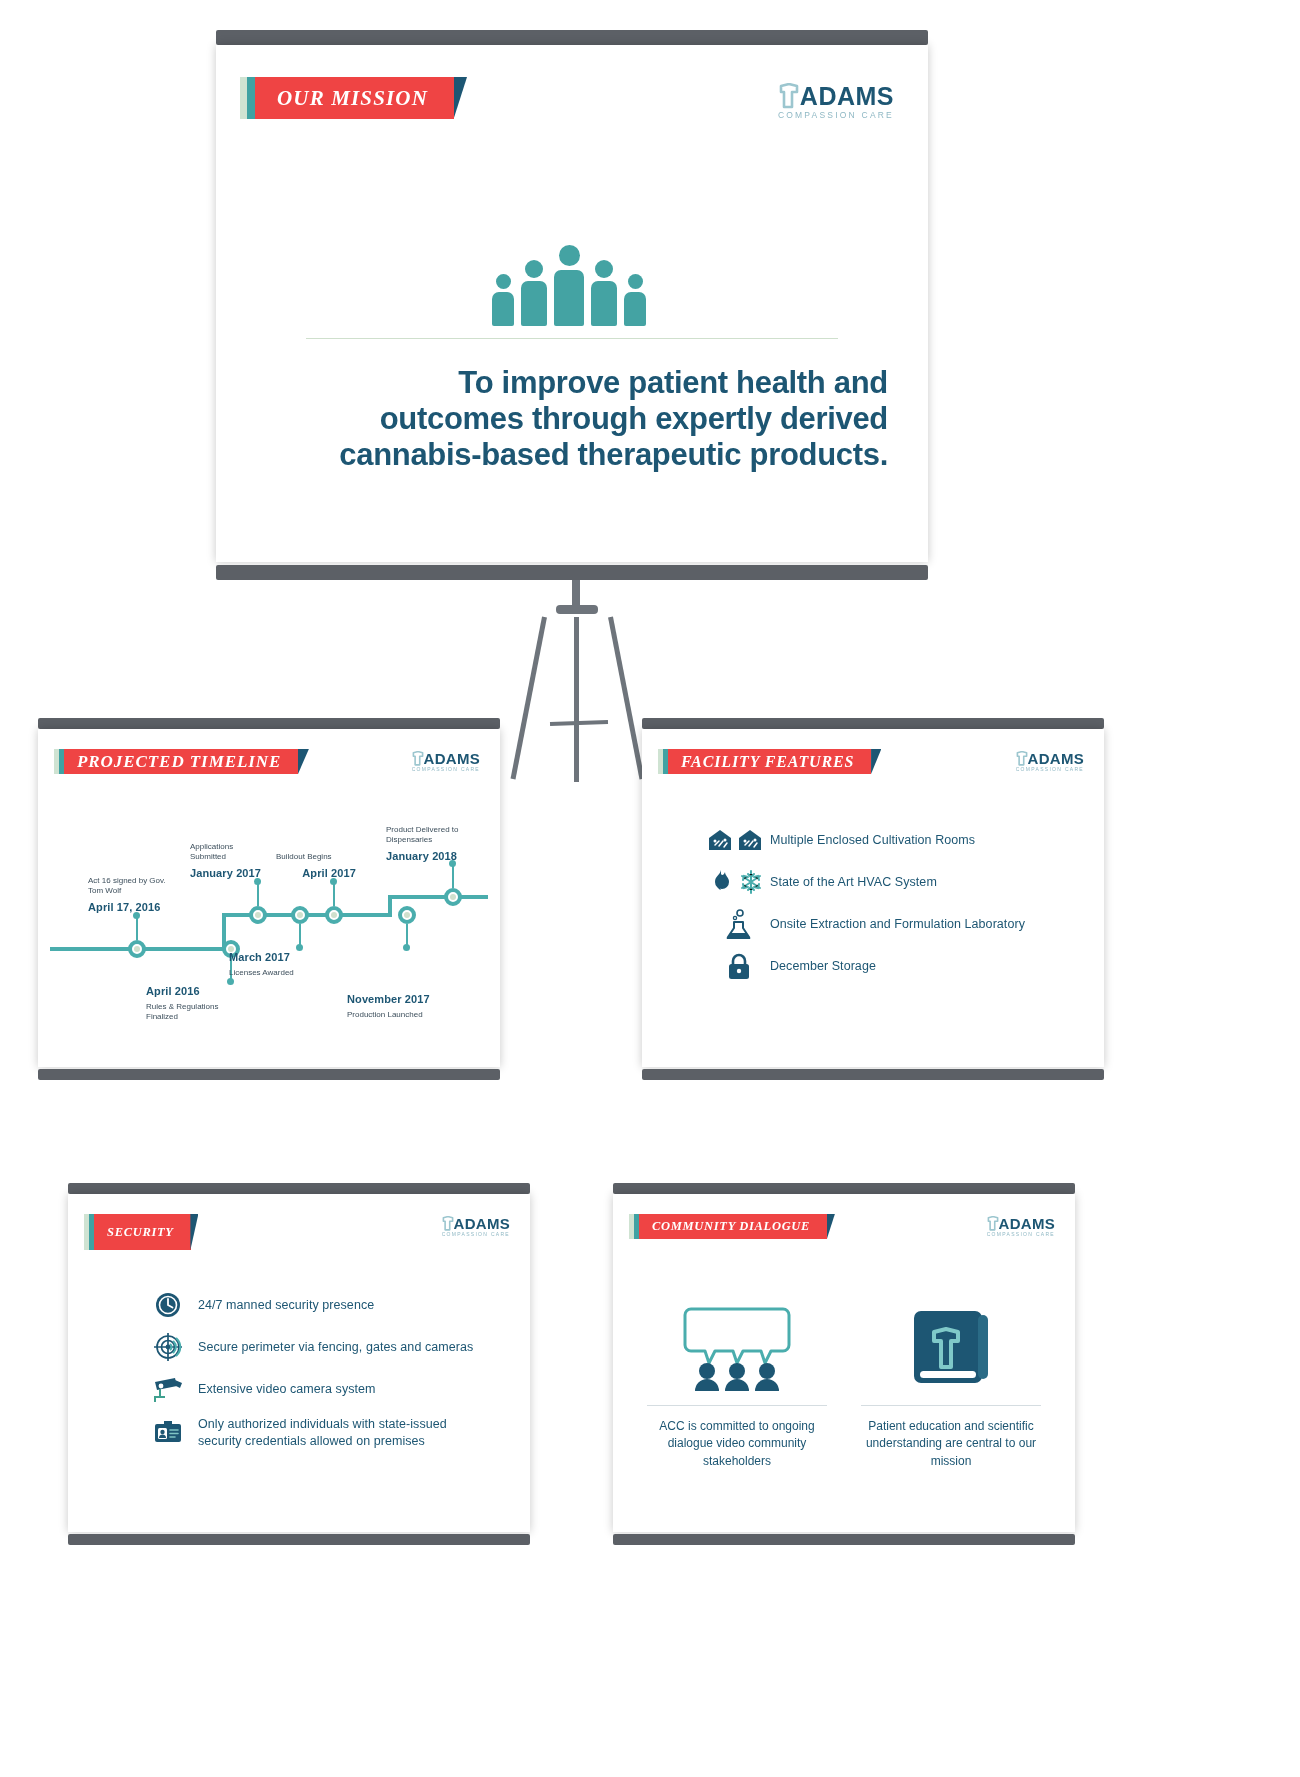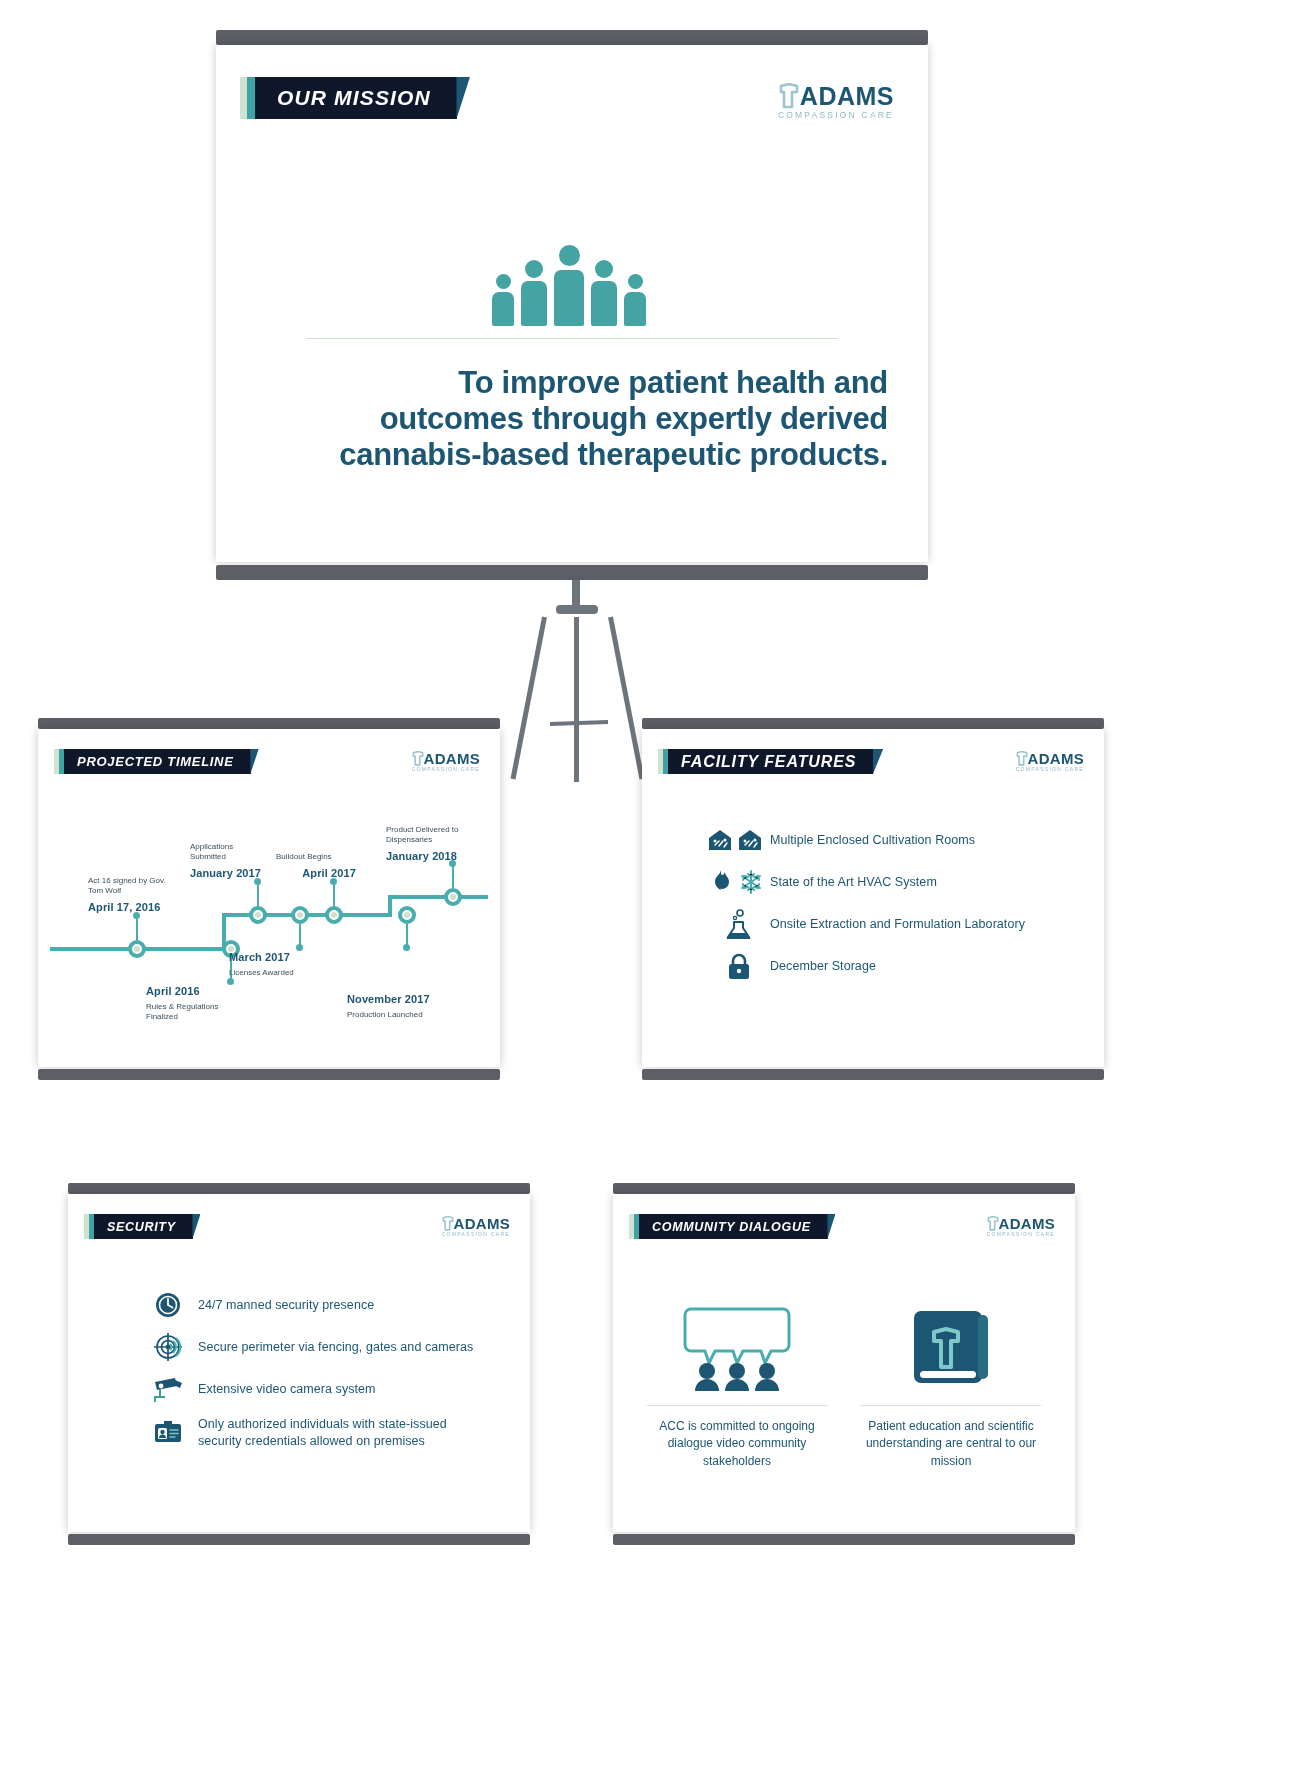--- a/index.html
+++ b/index.html
@@ -27,25 +27,26 @@
     box-shadow: 0 0 9px rgba(0,0,0,.22);
   }
 
   
   .tripod { position: absolute; }
   .tripod i { position: absolute; background: #6e747b; display: block; }
   .banner-wrap { position: absolute; display: flex; align-items: stretch; }
   .sg { background: #cfe3d2; }
   .st { background: #3fa2a3; }
   .bn {
-    background: #0f172a; color: #fff;
+    background: #ef4444; color: #fff;
     display: flex; align-items: center;
     font-style: italic; font-weight: bold;
     letter-spacing: .055em;
     position: relative;
+    font-family: Liberation Serif, serif;
   }
   .bn::after {
     content: ""; position: absolute; right: -0.62em; top: 0; bottom: 0;
     width: 0.64em; background: #1d5673;
     clip-path: polygon(0 0, 100% 0, 0 100%);
   }
 
   
   .logo { position: absolute; text-align: right; line-height: 1; }
   .logo .row { display: flex; align-items: center; justify-content: flex-end; }
@@ -164,21 +165,21 @@
     <div class="bar bottom" style="height:15px;"></div>
   </div>
 
   <div class="screen" style="left:38px; top:718px; width:462px; height:362px;">
     <div class="bar top" style="height:11px;"></div>
     <div class="canvas" style="top:11px; bottom:13px;">
 
       <div class="banner-wrap" style="left:16px; top:20px; height:25px;">
         <div class="sg" style="width:5px;"></div>
         <div class="st" style="width:5px;"></div>
-        <div class="bn" style="font-size:13px; padding:0 17px 0 13px;">PROJECTED TIMELINE</div>
+        <div class="bn" style="font-size:17px; padding:0 17px 0 13px;">PROJECTED TIMELINE</div>
       </div>
 
       <div class="logo" style="right:20px; top:22px;">
         <div class="row">
           <svg width="12" height="15" viewBox="0 0 20 26">
             <path d="M2 3 L10 1 L18 3 L18 9 L13 9 L13 24 L5 24 L5 9 L2 9 Z" fill="none" stroke="#9cc6cf" stroke-width="2.8" stroke-linejoin="round"></path>
           </svg>
           <div class="wd" style="font-size:15px;">ADAMS</div>
         </div>
         <div class="sub" style="font-size:5px;">COMPASSION CARE</div>
@@ -365,21 +366,21 @@
 
       </div>
     </div>
     <div class="bar bottom" style="height:11px;"></div>
   </div>
 
   <div class="screen" style="left:68px; top:1183px; width:462px; height:362px;">
     <div class="bar top" style="height:11px;"></div>
     <div class="canvas" style="top:11px; bottom:13px;">
 
-      <div class="banner-wrap" style="left:16px; top:20px; height:25px;">
+      <div class="banner-wrap" style="left:16px; top:20px; height:36px;">
         <div class="sg" style="width:5px;"></div>
         <div class="st" style="width:5px;"></div>
         <div class="bn" style="font-size:12.5px; padding:0 17px 0 13px;">SECURITY</div>
       </div>
 
       <div class="logo" style="right:20px; top:22px;">
         <div class="row">
           <svg width="12" height="15" viewBox="0 0 20 26">
             <path d="M2 3 L10 1 L18 3 L18 9 L13 9 L13 24 L5 24 L5 9 L2 9 Z" fill="none" stroke="#9cc6cf" stroke-width="2.8" stroke-linejoin="round"></path>
           </svg>

